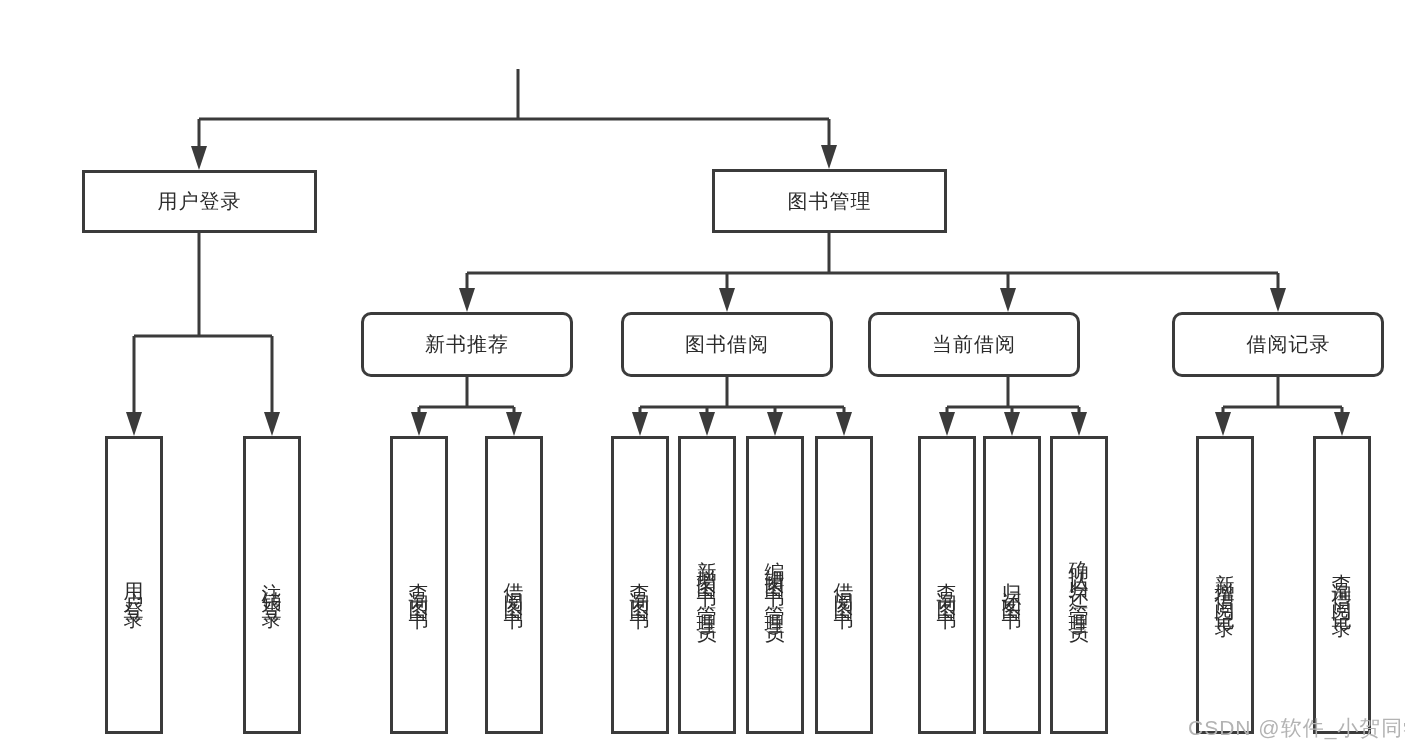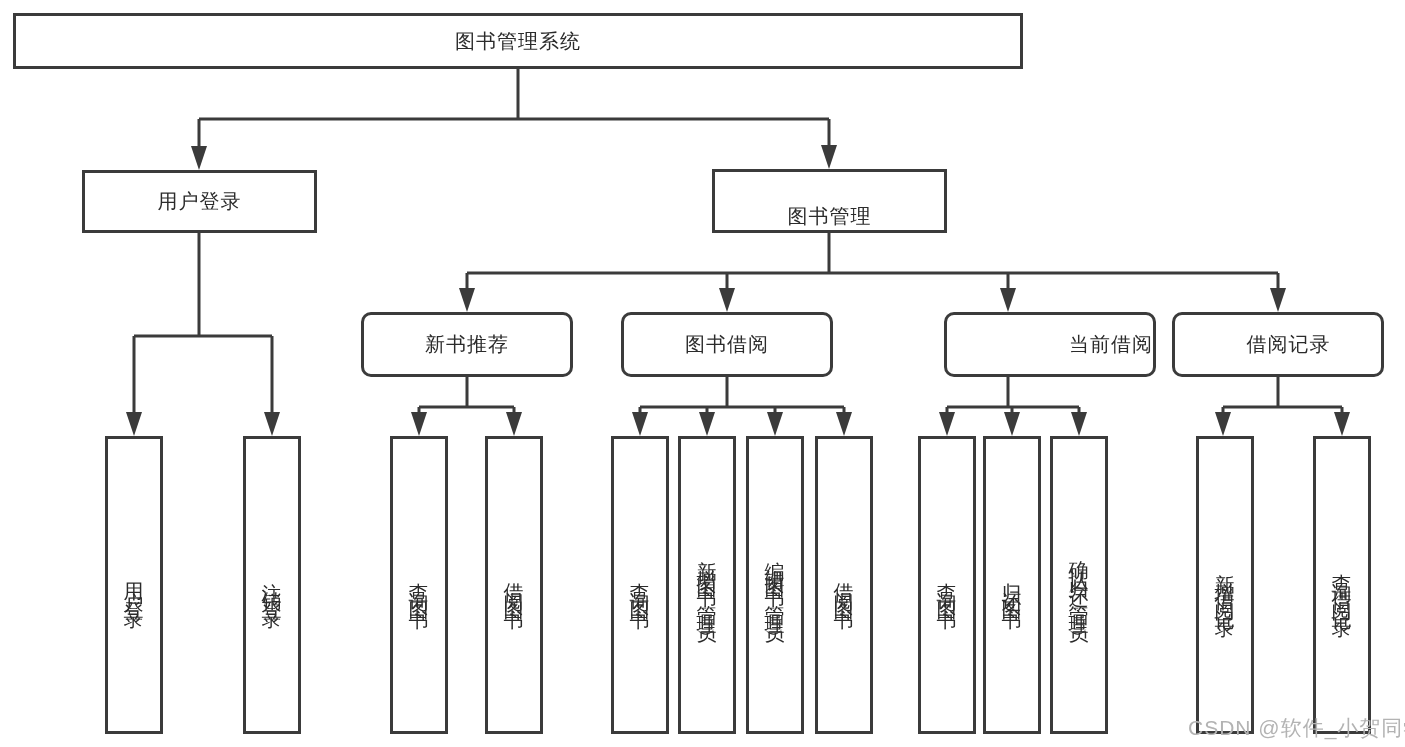--- a/index.html
+++ b/index.html
@@ -37,26 +37,26 @@
     font-size:21px;
     color:#b3b3b3;
     letter-spacing:1px;
     z-index:3;
     white-space:nowrap;
   }
 
   
   .n-root{left:13px;top:13px;width:1010px;height:56px;}
   .n-user-login{left:82px;top:170px;width:235px;height:63px;}
-  .n-book-mgmt{left:712px;top:169px;width:235px;height:64px;align-items:flex-end;}
+  .n-book-mgmt{left:712px;top:169px;width:235px;height:64px;}
 
   .lvl3{top:312px;width:212px;height:65px;border-radius:10px;}
   .n-new-book{left:361px;}
   .n-book-borrow{left:621px;text-align:center;}
-  .n-current-borrow{left:944px;justify-content:flex-end;}
+  .n-current-borrow{left:868px;}
   .n-borrow-records{left:1172px;padding-left:21px;}
 
   .leaf{top:436px;width:58px;height:298px;}
   .l-1{left:105px;}  .l-2{left:243px;}
   .l-3{left:390px;}  .l-4{left:485px;}
   .l-5{left:611px;}  .l-6{left:678px;}  .l-7{left:746px;}  .l-8{left:815px;}
   .l-9{left:918px;}  .l-10{left:983px;} .l-11{left:1050px;}
   .l-12{left:1196px;}.l-13{left:1313px;}
 </style>
 </head>
@@ -97,23 +97,20 @@
       <polygon points="767,412 783,412 775,436"></polygon>
       <polygon points="836,412 852,412 844,436"></polygon>
       <polygon points="939,412 955,412 947,436"></polygon>
       <polygon points="1004,412 1020,412 1012,436"></polygon>
       <polygon points="1071,412 1087,412 1079,436"></polygon>
       <polygon points="1215,412 1231,412 1223,436"></polygon>
       <polygon points="1334,412 1350,412 1342,436"></polygon>
     </g>
   </svg>
 
-  <div class="node n-root">
-    <span>图书管理系统</span>
-  </div>
 
   <div class="node n-user-login">
     <span>用户登录</span>
   </div>
   <div class="node n-book-mgmt">
     <span>图书管理</span>
   </div>
 
   <div class="node lvl3 n-new-book">
     <span>新书推荐</span>

